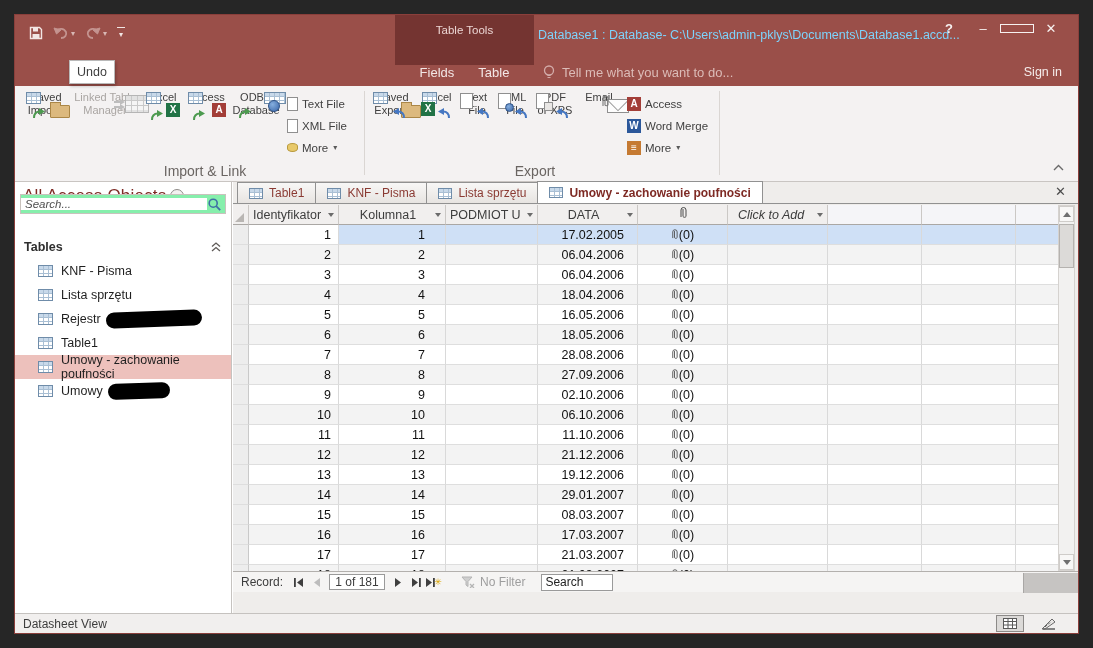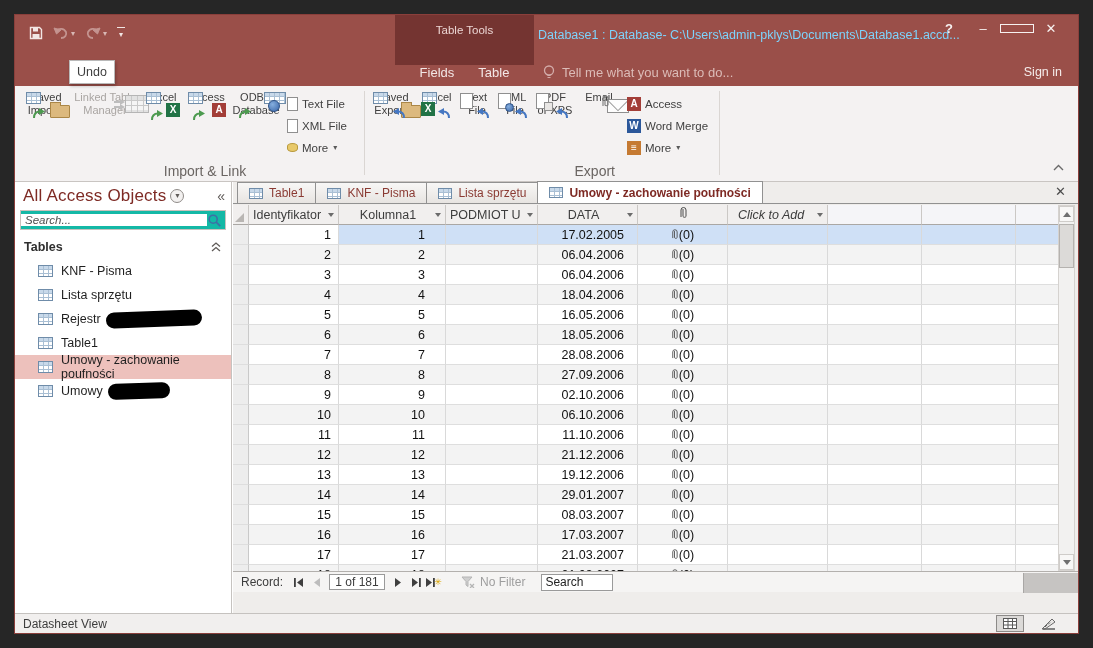--- a/index.html
+++ b/index.html
@@ -72,22 +72,22 @@
     border-radius:50% / 38%; }
 
   
   .sidebar { position:absolute; left:0; top:167px; width:217px; height:431px; background:#fff;
     border-right:1px solid #c6c3c0; }
   .sb-head { position:absolute; left:0; top:0; width:100%; height:27px; display:flex; align-items:center; }
   .sb-title { margin-left:8px; font-size:17px; color:#7e2a24; letter-spacing:.2px; }
   .sb-dd { margin-left:4px; width:14px; height:14px; border-radius:50%; border:1px solid #8f8b88;
     color:#5f5b58; font-size:7px; display:flex; align-items:center; justify-content:center; background:#f3f1f0; }
   .sb-collapse { margin-left:auto; margin-right:6px; color:#5f5b58; font-size:14px; }
-  .sb-search { position:absolute; left:5px; top:28px; width:206px; height:20px; border:1px solid #c9c2bd;
-    display:flex; align-items:center; background:#14b8a6; }
+  .sb-search { position:absolute; left:5px; top:12px; width:206px; height:20px; border:1px solid #c9c2bd;
+    display:flex; align-items:center; background:#86efac; }
   .sb-search input { flex:1; border:none; outline:none; font-size:11.5px; padding-left:4px;
     font-family:"Liberation Sans",sans-serif; color:#333; }
   .sb-search input::placeholder { font-style:italic; color:#4f4f4f; }
   .sb-group { position:absolute; left:0; top:53px; width:100%; height:23px; display:flex; align-items:center; }
   .sb-group .glbl { margin-left:9px; font-size:12.5px; font-weight:bold; color:#2f2f2f; }
   .sb-group .gchev { margin-left:auto; margin-right:10px; }
   .sb-items { position:absolute; left:0; top:77px; width:100%; }
   .sb-item { height:24px; display:flex; align-items:center; font-size:12.5px; color:#1f1f1f; cursor:default; }
   .sb-item .tblicon { margin-left:23px; margin-right:8px; flex:none; }
   .sb-item.selected { background:#edc1bc; }
@@ -342,21 +342,21 @@
     </div>
     <div class="smallbtn" style="left:612px; top:29px;">
       <span class="badge bg-wd" style="position:static;">W</span>
         <span>Word Merge</span>
     </div>
     <div class="smallbtn" style="left:612px; top:51px;">
       <span class="badge" style="position:static;background:#c57a32;">≡</span>
         <span>More</span>
         <span class="caret-s">▾</span>
     </div>
-    <div class="grouplabel" style="left:440px; width:160px;text-align:right;">Export</div>
+    <div class="grouplabel" style="left:440px; width:160px;">Export</div>
     <div class="gsep" style="left:704px;"></div>
 
     <span class="collapse-rib">
       <svg width="11" height="7" viewBox="0 0 11 7">
           <path d="M1 6 L5.5 1.5 10 6" fill="none" stroke="#6a6a6a" stroke-width="1.4"></path>
         </svg>
     </span>
   </div>
 
   <div class="sidebar">

